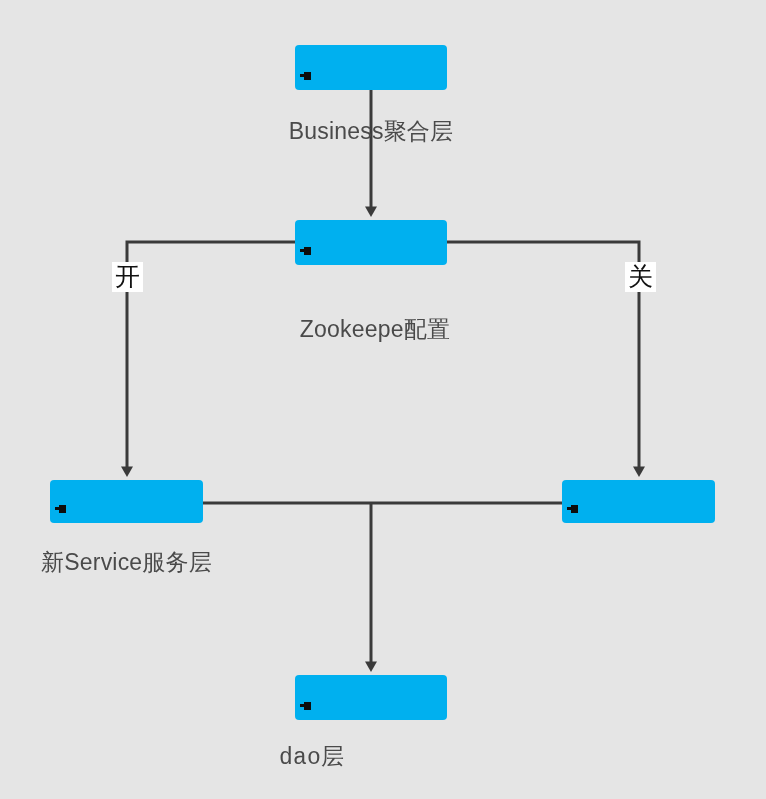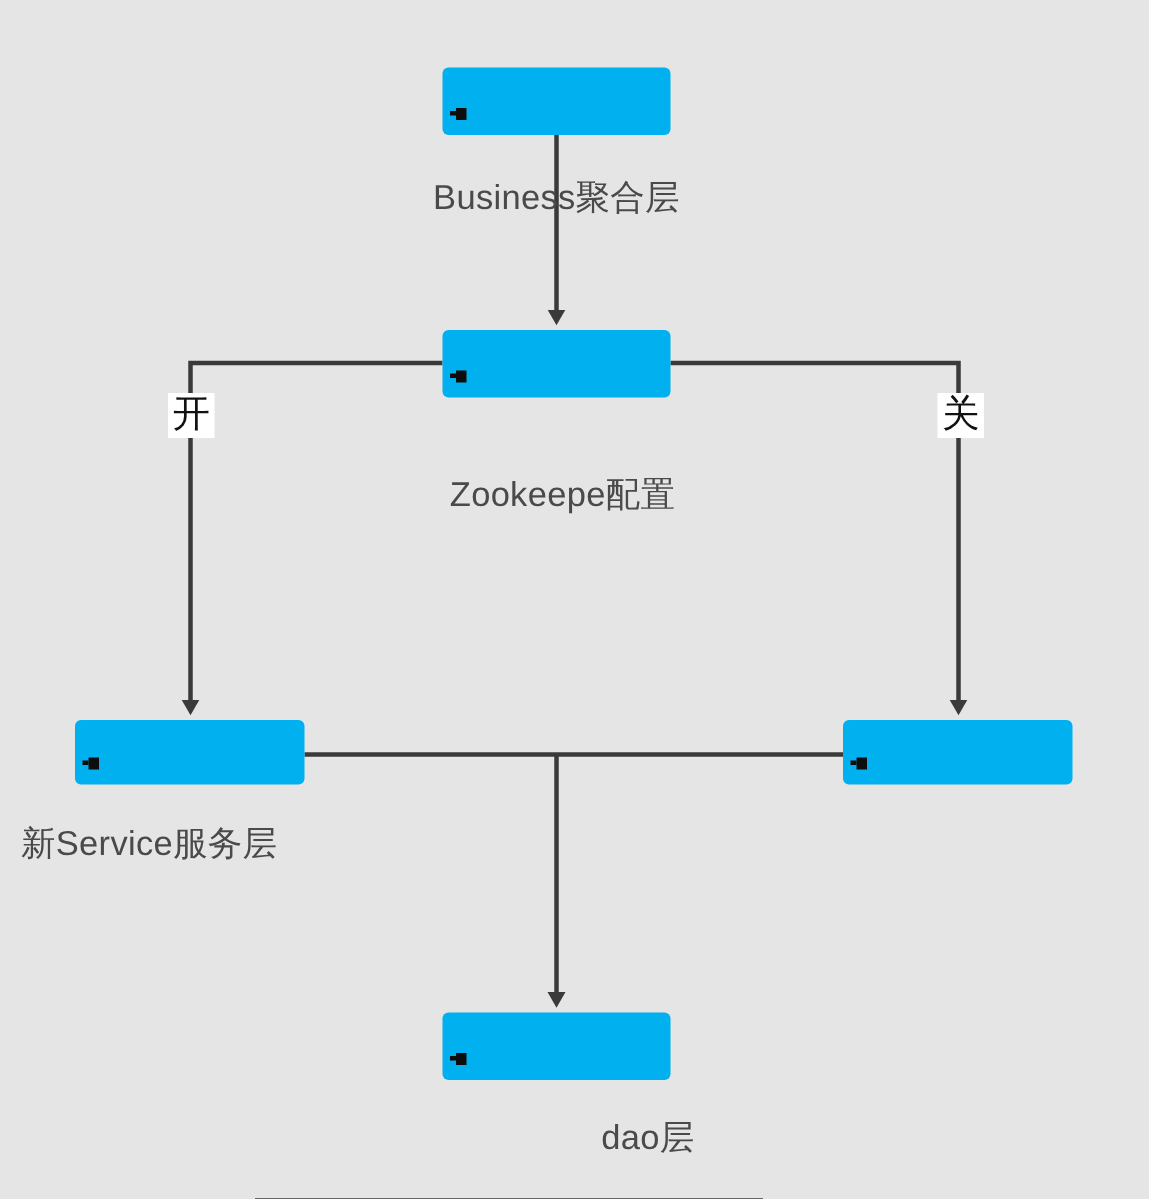--- a/index.html
+++ b/index.html
@@ -106,28 +106,28 @@
   <div class="node-label" style="left:279px; top:118px; width:184px; text-align:center;">Business聚合层</div>
 
   <div class="node" style="left:295px; top:220px; width:152px; height:45px;">
     <span class="node-dot"></span>
   </div>
   <div class="node-label" style="left:283px; top:290px; width:184px; text-align:center;margin-top:26px;">Zookeepe配置</div>
 
   <div class="node" style="left:50px; top:480px; width:153px; height:43px;">
     <span class="node-dot"></span>
   </div>
-  <div class="node-label" style="left:14px; top:549px; width:225px; ">新Service服务层</div>
+  <div class="node-label" style="left:14px; top:549px; width:225px; text-align:center;">新Service服务层</div>
 
   <div class="node" style="left:562px; top:480px; width:153px; height:43px;">
     <span class="node-dot"></span>
   </div>
 
   <div class="node" style="left:295px; top:675px; width:152px; height:45px;">
     <span class="node-dot"></span>
   </div>
-  <div class="node-label" style="left:279px; top:745px; width:184px; text-align:right;">dao层</div>
+  <div class="node-label" style="left:279px; top:745px; width:184px; text-align:left;font-family:Liberation Mono, monospace;">dao层</div>
 
   <div class="edge-label" style="left:112px; top:262px;">开</div>
 
   <div class="edge-label" style="left:625px; top:262px;">关</div>
 
 </div>
 
 </body></html>

